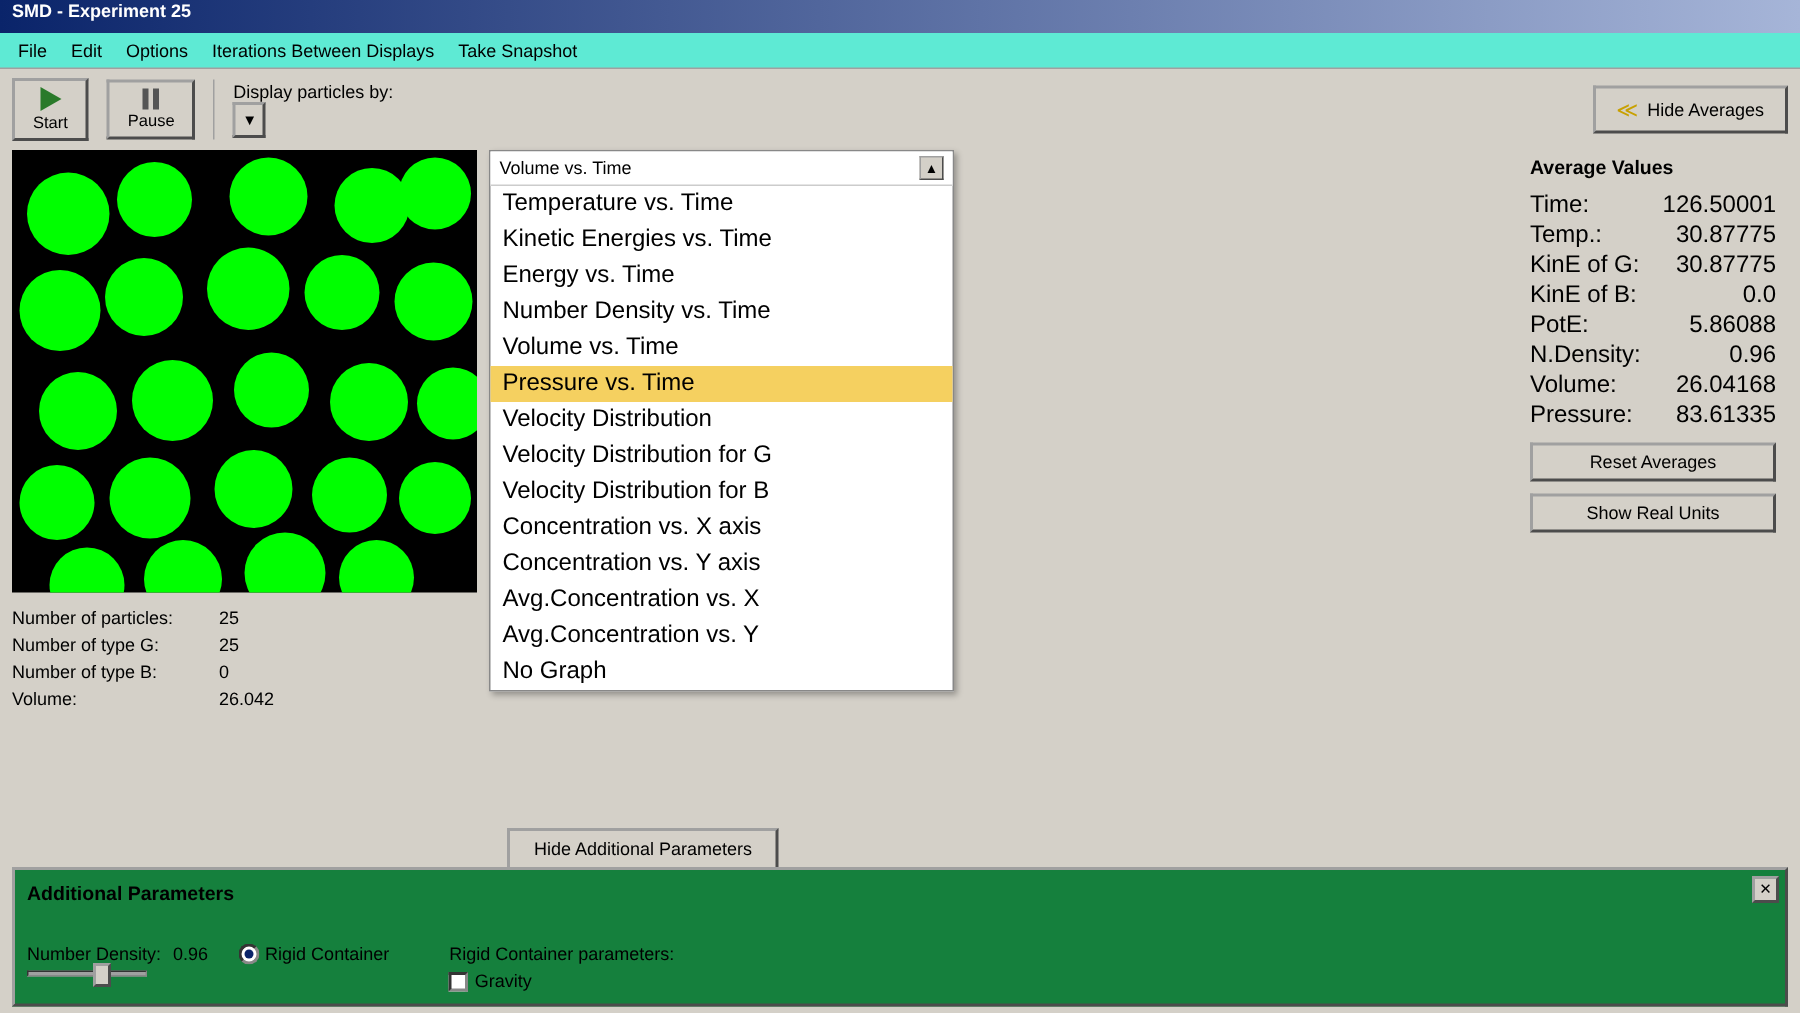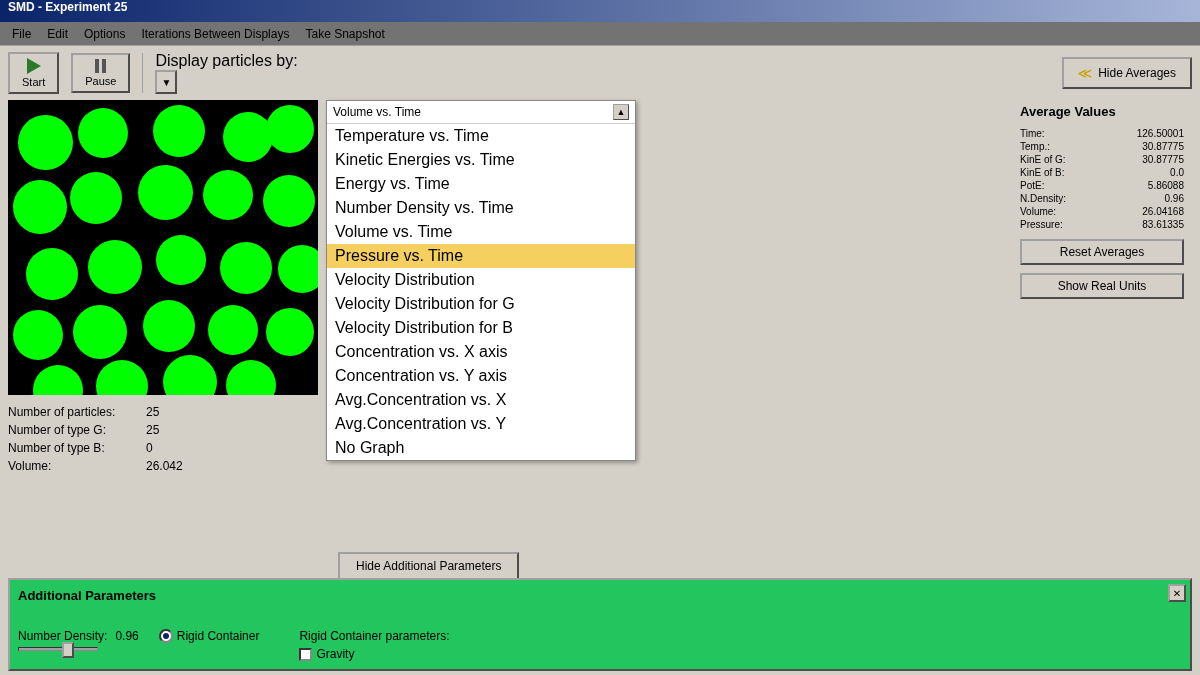--- a/index.html
+++ b/index.html
@@ -19,21 +19,21 @@
       height: 22px;
       display: flex;
       align-items: flex-start;
       padding: 0 8px;
       font-size: 12px;
       font-weight: bold;
     }
 
     
     #menu-bar {
-      background: #737373;
+      background: #5eead4;
       height: 24px;
       display: flex;
       align-items: center;
       padding: 0 4px;
       border-bottom: 1px solid #a0a0a0;
     }
     .menu-item {
       padding: 2px 8px;
       cursor: pointer;
       font-size: 12px;
@@ -88,21 +88,21 @@
       background: #555;
     }
 
     .divider-v {
       width: 1px;
       height: 40px;
       background: #a0a0a0;
     }
 
     .display-label {
-      font-size: 16px;
+      font-size: 12px;
     }
 
     .particle-select {
       display: flex;
       align-items: center;
       gap: 2px;
     }
     .select-box {
       background: white;
       border: 1px solid #888;
@@ -245,21 +245,21 @@
     .avg-title {
       font-size: 13px;
       font-weight: bold;
       margin-bottom: 8px;
     }
 
     .avg-row {
       display: flex;
       justify-content: space-between;
       padding: 1px 0;
-      font-size: 10px;
+      font-size: 16px;
     }
     .avg-key { min-width: 70px; }
     .avg-val { text-align: right; }
 
     .avg-btn {
       background: #d4d0c8;
       border: 2px outset #a0a0a0;
       padding: 4px 12px;
       cursor: pointer;
       font-size: 12px;
@@ -278,21 +278,21 @@
       border: 2px outset #a0a0a0;
       border-bottom: none;
       padding: 5px 16px;
       cursor: pointer;
       font-size: 12px;
       display: inline-block;
       margin-left: 330px;
     }
 
     #additional-params {
-      background: #22c55e;
+      background: #15803d;
       border: 2px outset #a0a0a0;
       padding: 8px;
       display: flex;
       gap: 20px;
       position: relative;
     }
 
     .close-btn {
       position: absolute;
       top: 4px;

